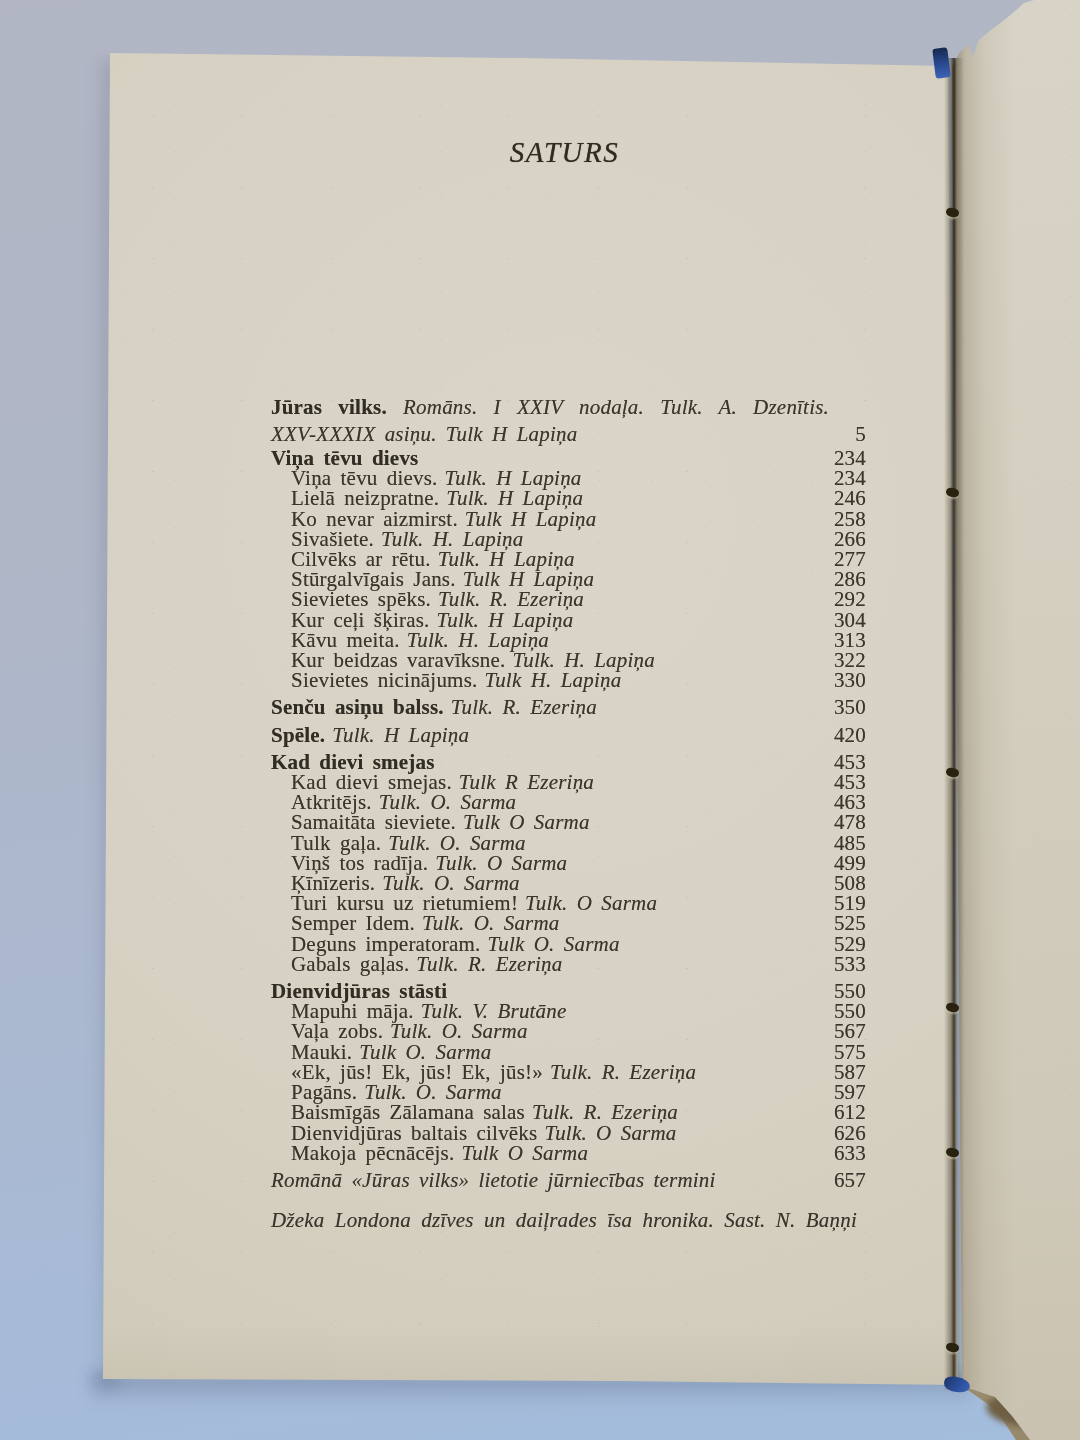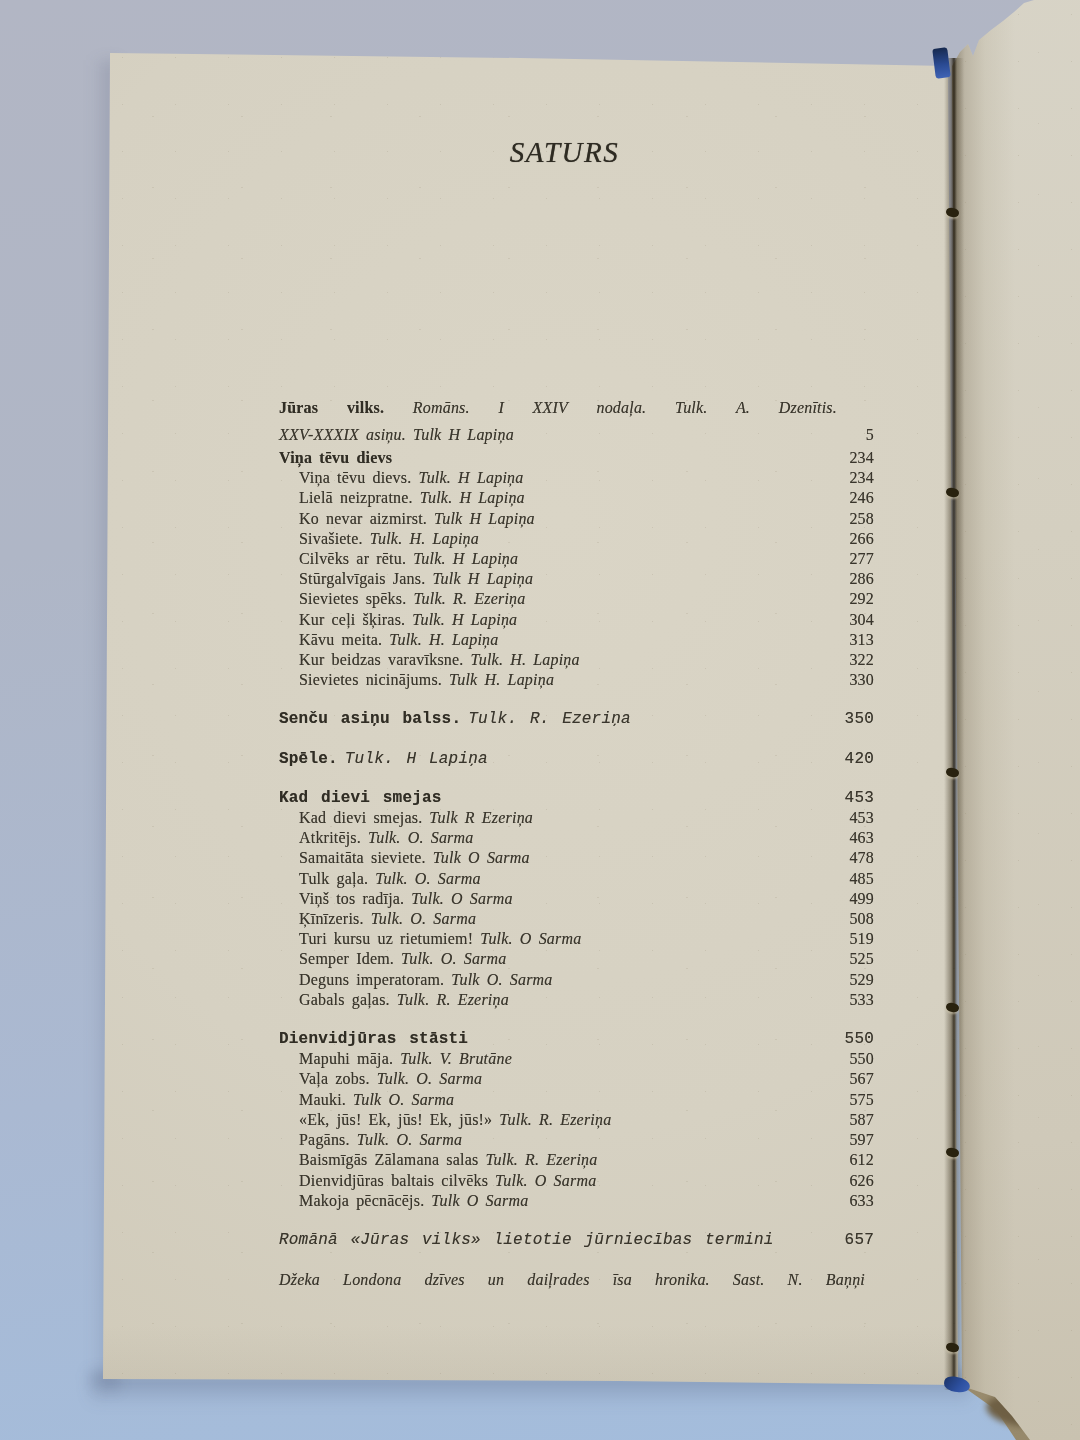--- a/index.html
+++ b/index.html
@@ -48,25 +48,25 @@
 
   #headband-top{position:absolute;left:934px;top:48px;width:15px;height:30px;border-radius:3px;
     transform:rotate(-7deg);background:linear-gradient(180deg,#16294f,#2a4a92 55%,#3f63b5);}
   #thread-bottom{position:absolute;left:944px;top:1377px;width:26px;height:15px;border-radius:40% 60% 50% 50%;
     transform:rotate(8deg);background:linear-gradient(120deg,#1c3366,#2d50a0 60%,#3f63b5);}
 
   #toc{position:absolute;left:267px;top:0;width:595px;height:1440px;color:rgba(52,48,39,.93);}
   #page-title{position:absolute;top:136px;left:0;width:100%;text-align:center;
     font-style:italic;font-size:29px;letter-spacing:1.5px;color:rgba(44,41,33,.95);
     text-shadow:0 0 .7px rgba(44,41,33,.8);}
-  #toc-rows{position:absolute;top:394px;left:12px;width:595px;font-size:16px;
+  #toc-rows{position:absolute;top:394px;left:4px;width:595px;font-size:21px;
     word-spacing:.18em;letter-spacing:.2px;}
   .row{display:flex;align-items:baseline;line-height:20.2px;white-space:nowrap;
     text-shadow:0 0 .5px rgba(52,48,39,.55);}
-  .row.sp{margin-top:19px;font-family:Liberation Mono, monospace;}
+  .row.sp{margin-top:7px;}
   .row.sp-lg{margin-top:15px;}
   .row.item{padding-left:20px;}
   .row.heading .t,.row.bold .t{font-weight:700;color:rgba(44,41,33,.95);}
   .row.italic .t{font-style:italic;}
   .it{font-style:italic;}
   .tulk{font-style:italic;margin-left:7px;}
   .fill{flex:1;}
   .num{min-width:36px;text-align:right;flex:none;}
   .row.hang,.row.hangi{display:block;line-height:27px;}
   .row.hangi{line-height:30px;}

